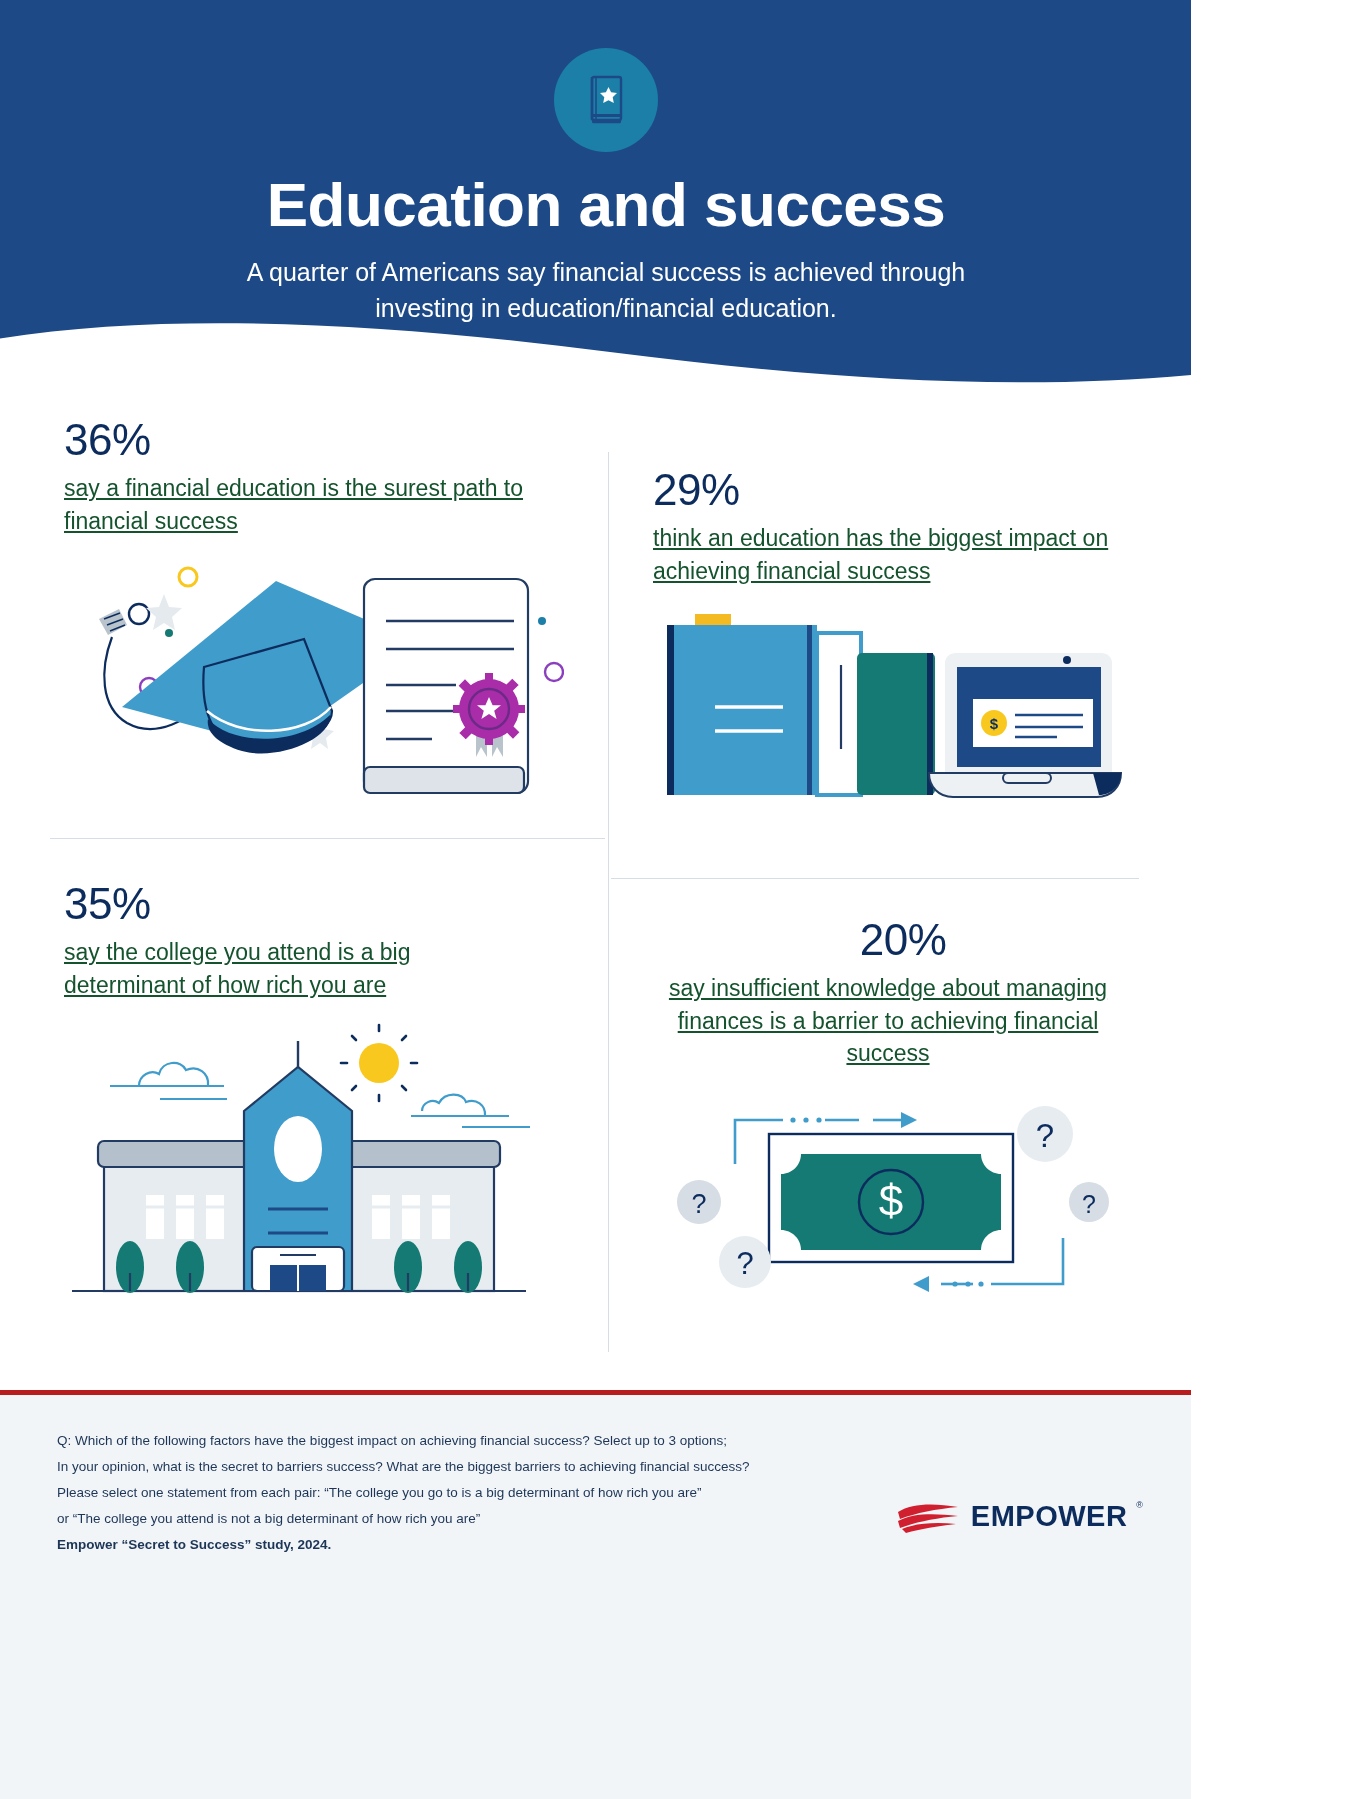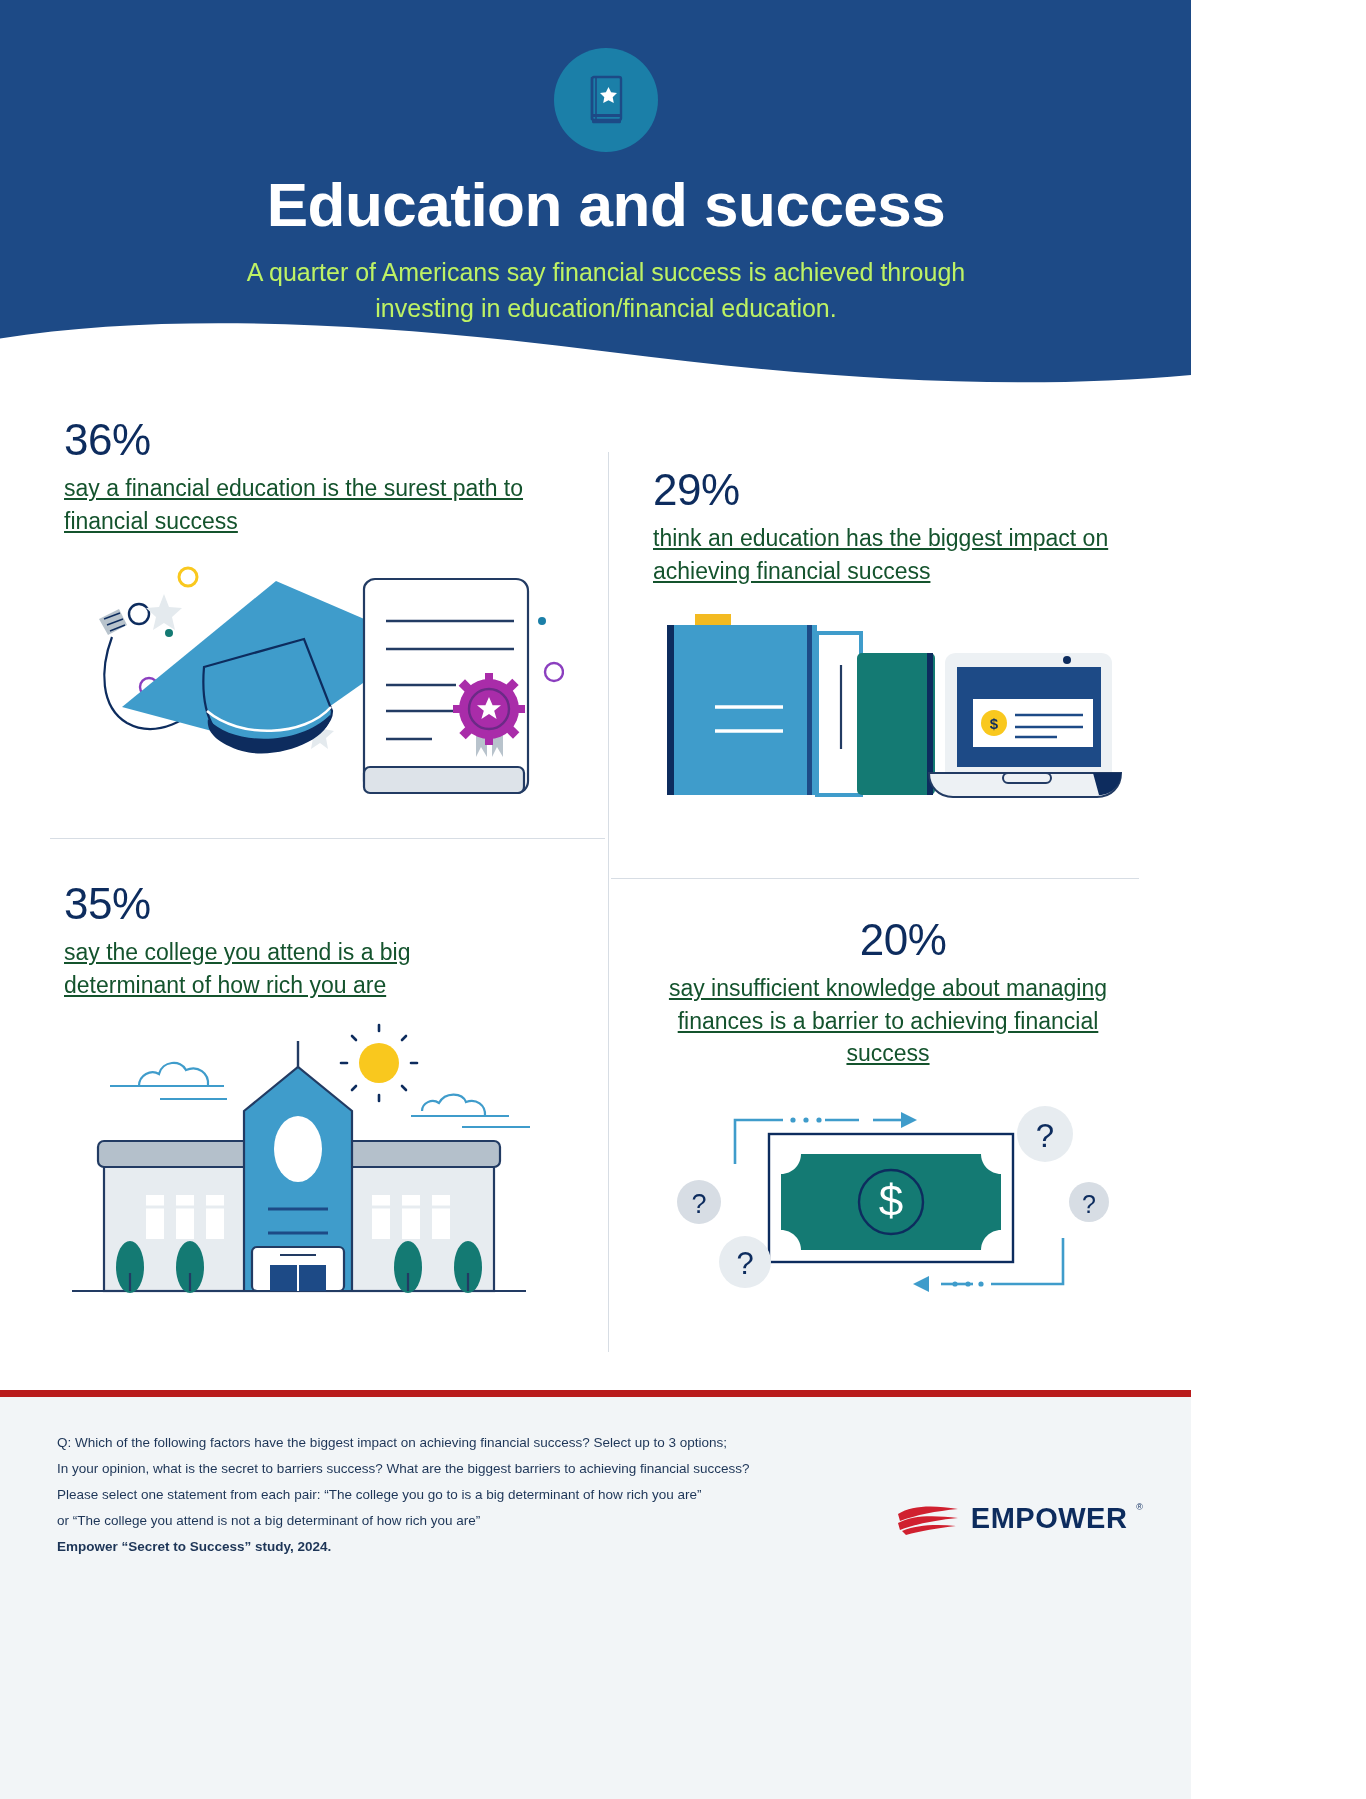--- a/index.html
+++ b/index.html
@@ -64,21 +64,21 @@
     font-weight: bold;
     color: #ffffff;
     letter-spacing: -0.5px;
     line-height: 1.05;
   }
   .hero-sub {
     margin: 18px auto 0;
     width: 800px;
     font-size: 25px;
     line-height: 1.42;
-    color: #bef264;
+    color: #ffffff;
     font-weight: 300;
   }
 
   
   .grid {
     position: absolute;
     left: 0;
     top: 400px;
     width: 1191px;
     height: 985px;
@@ -133,21 +133,21 @@
   .illo { margin-top: 22px; }
 
   
   .footer {
     position: absolute;
     left: 0;
     top: 1390px;
     width: 1191px;
     height: 409px;
     background: #f2f5f7;
-    border-top: 7px solid #b91c1c;
+    border-top: 5px solid #b91c1c;
   }
   .footnote {
     position: absolute;
     left: 57px;
     top: 33px;
     font-size: 13.5px;
     line-height: 1.92;
     color: #1d3557;
     font-weight: 400;
   }

